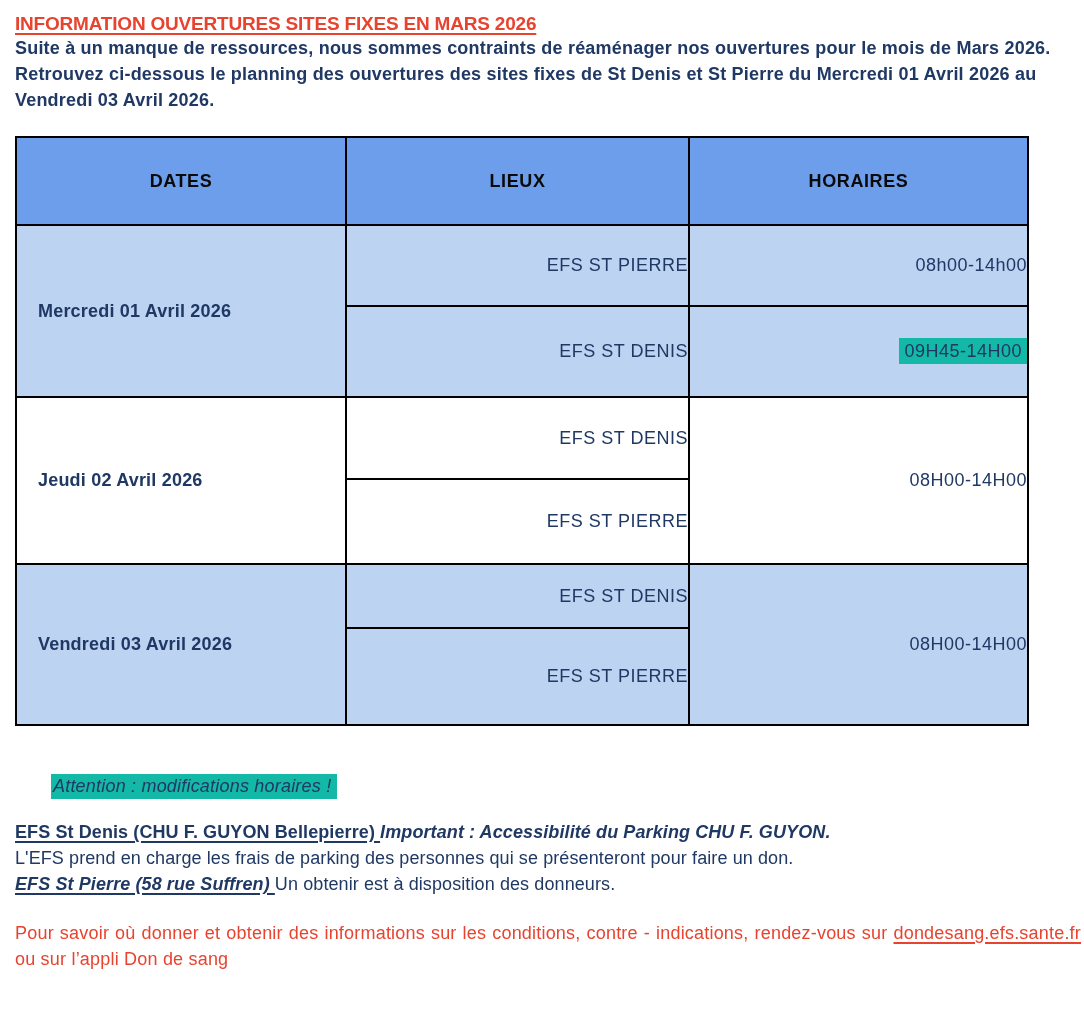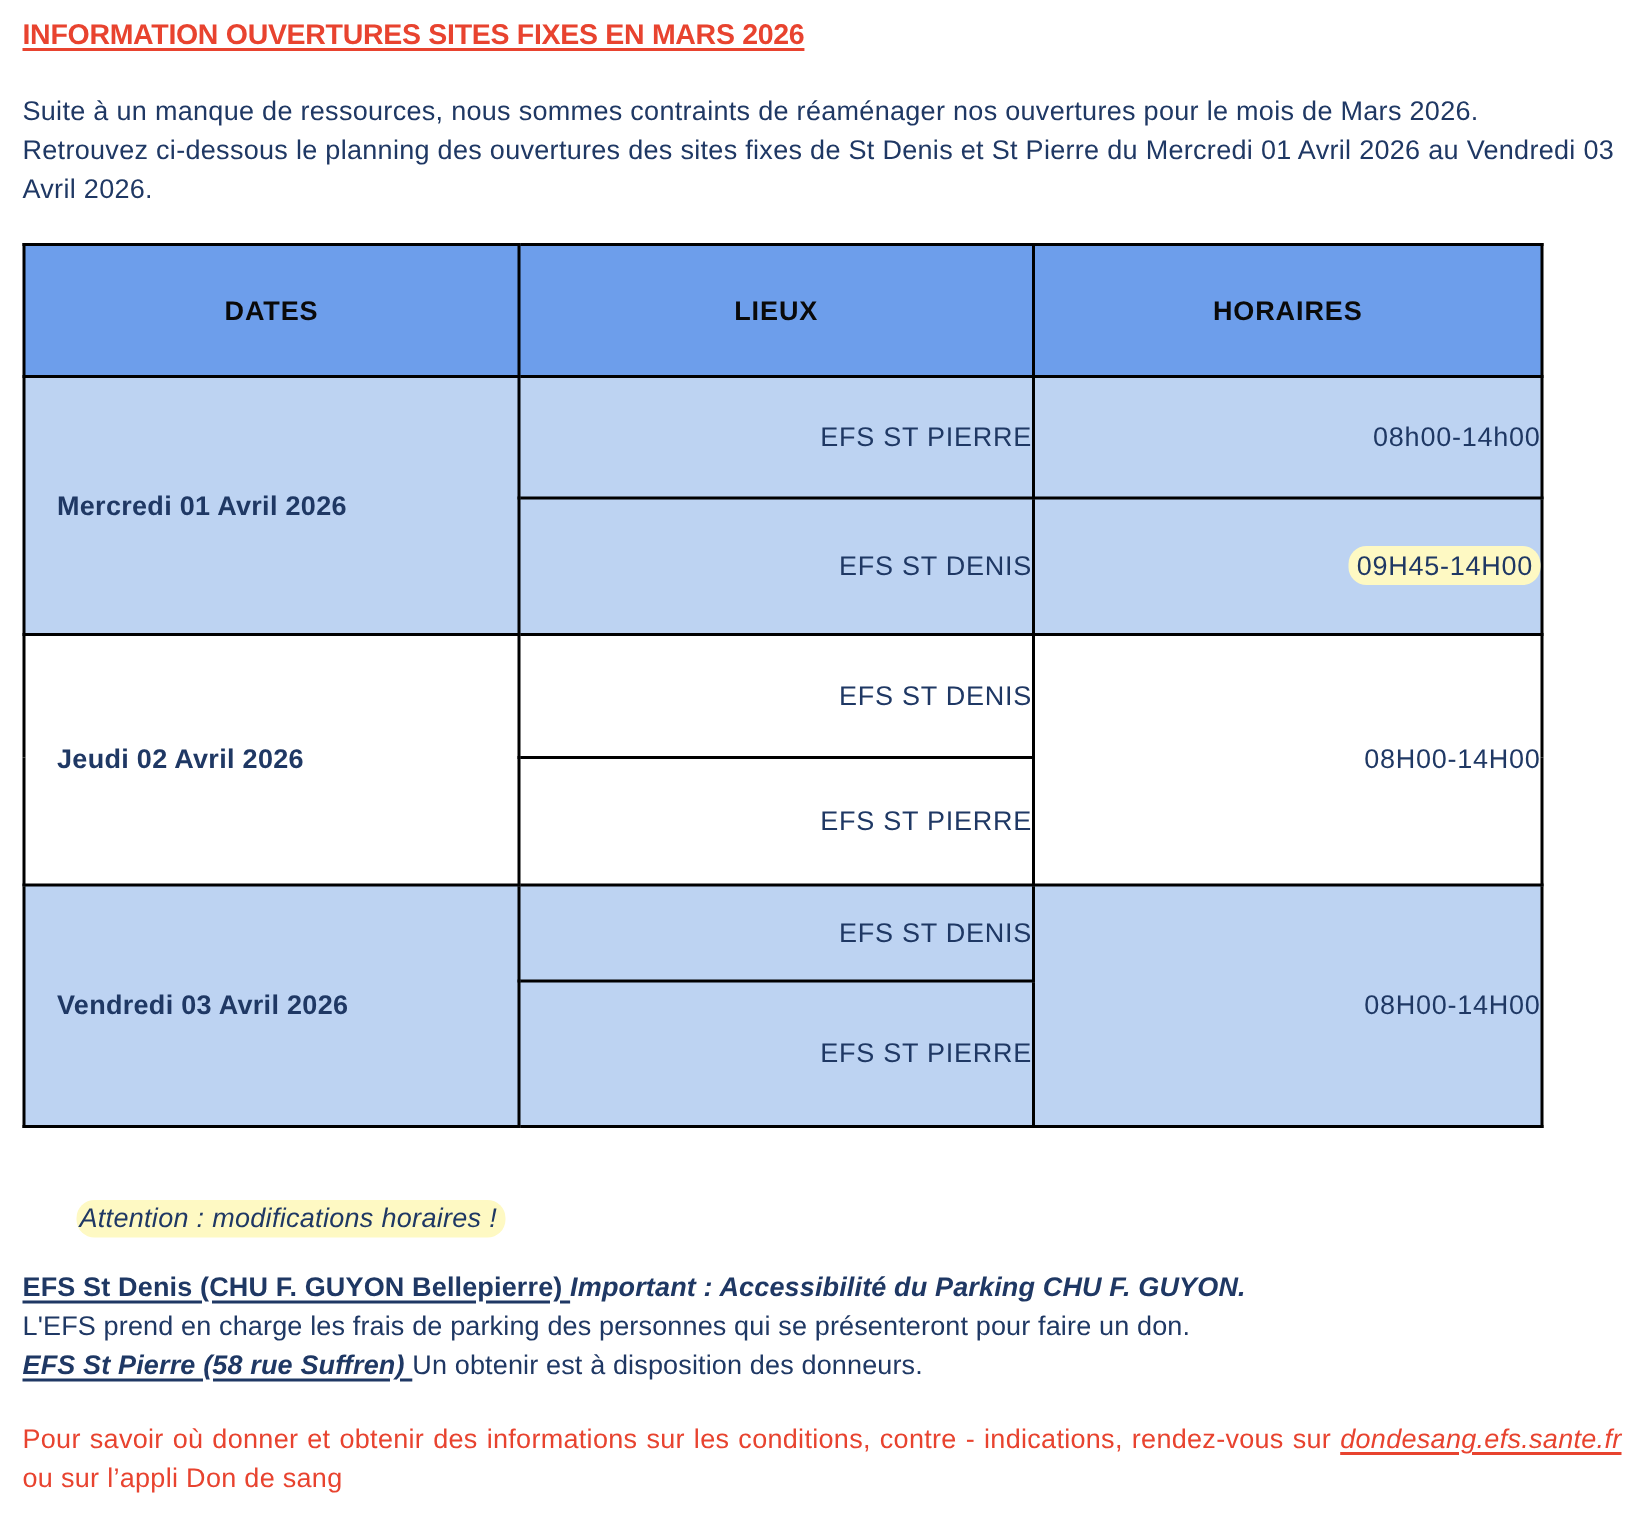--- a/index.html
+++ b/index.html
@@ -18,24 +18,24 @@
     color: #e8432f;
     letter-spacing: -0.2px;
   }
   .title span {
     text-decoration: underline;
     text-decoration-thickness: 2px;
     text-underline-offset: 3px;
   }
 
   .intro {
-    margin-top: 26px;
     font-size: 18px;
     line-height: 26px;
     letter-spacing: 0.2px;
+    font-weight: bold;
   }
 
   table.schedule {
     margin-top: 23px;
     border-collapse: collapse;
     width: 1012px;
     table-layout: fixed;
   }
   table.schedule th, table.schedule td {
     border: 2px solid #000000;
@@ -64,21 +64,21 @@
   }
   .bg-blue { background: #bdd3f2; }
   .bg-white { background: #ffffff; }
   tr.m1 { height: 81px; }
   tr.m2 { height: 91px; }
   tr.j1 { height: 82px; }
   tr.j2 { height: 85px; }
   tr.v1 { height: 64px; }
   tr.v2 { height: 97px; }
 
-  .hl-cyan { background: #fef9c3; border-radius: 12px; }
+  .hl-cyan { background: #14b8a6; }
   td.hor .hl-cyan { padding: 3px 5px; }
 
   .attention {
     margin-top: 47px;
     font-size: 18px;
     line-height: 26px;
     margin-left: 36px;
   }
   .attention span {
     font-style: italic;
@@ -107,21 +107,20 @@
     color: #e8432f;
     text-align: justify;
     letter-spacing: 0.2px;
   }
   .footer-red a {
     color: #e8432f;
     text-decoration: underline;
     text-decoration-thickness: 1.5px;
     text-underline-offset: 3px;
     cursor: pointer;
-    font-style: italic;
   }
 </style>
 </head>
 <body>
 
 <div class="page">
 
   <div class="title">
     <span>INFORMATION OUVERTURES SITES FIXES EN MARS 2026</span>
   </div>

